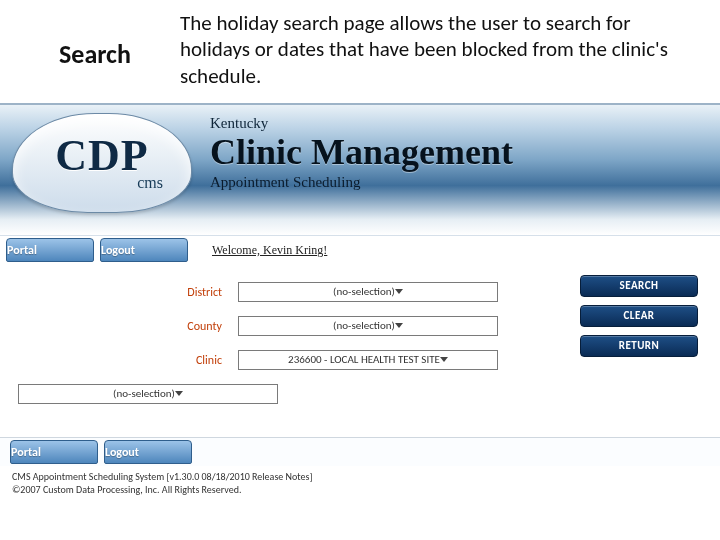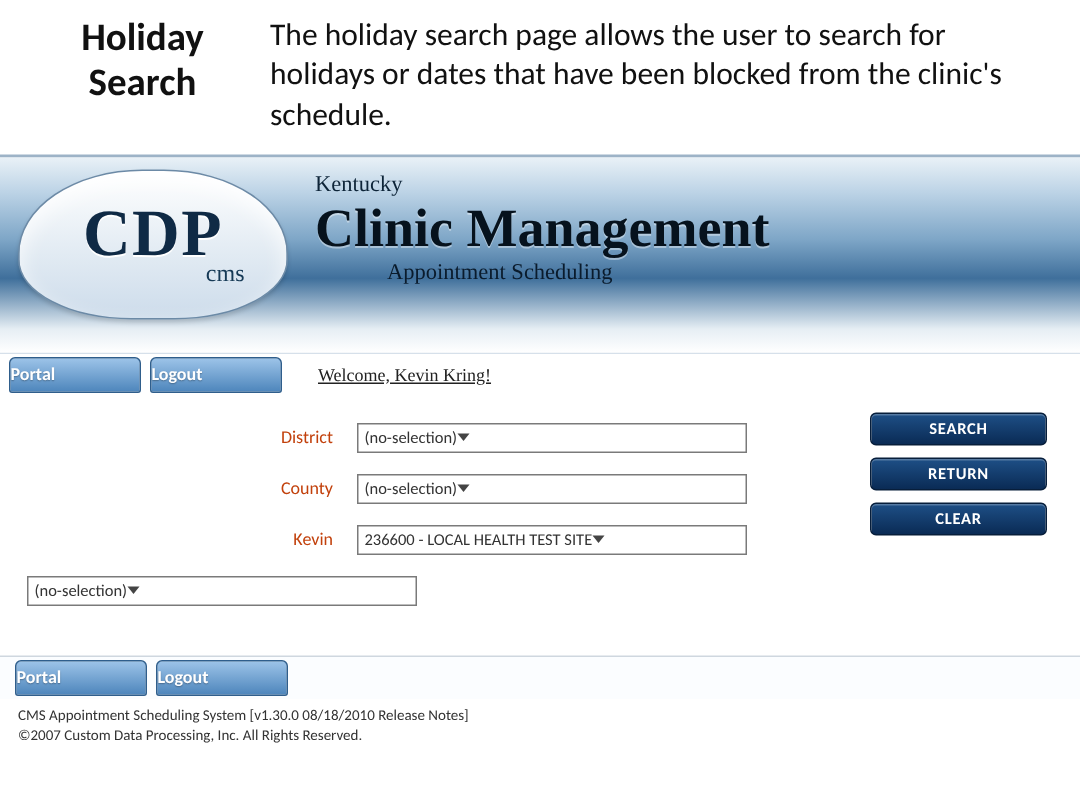--- a/index.html
+++ b/index.html
@@ -24,21 +24,21 @@
     border: 1px solid #6c8aa6;
     border-radius: 46% 46% 42% 42% / 56% 56% 40% 40%;
     display: flex; flex-direction: column; align-items: center; justify-content: center;
     box-shadow: inset 0 6px 14px rgba(255,255,255,.8), 0 2px 3px rgba(0,0,0,.15);
   }
   .logo .cdp { font-family: Georgia, 'Times New Roman', serif; font-size: 44px; letter-spacing: 1px; color: #0f2a45; font-weight: 600; text-shadow: 0 1px 0 #fff; line-height: 1; }
   .logo .cms { font-family: Georgia, serif; font-size: 16px; color: #163a56; margin-top: -4px; align-self: flex-end; padding-right: 28px; text-align: right;}
   .banner-text { margin-left: 18px; margin-top: 10px; color: #071726; }
   .bt-state { font-family: 'Comic Sans MS', cursive; font-size: 15px; color:#0d2438;}
   .bt-main { font-family: Georgia, 'Times New Roman', serif; font-size: 36px; font-weight: 700; color:#06121d; text-shadow: 0 1px 0 rgba(255,255,255,.4); line-height:1; margin-top:2px;}
-  .bt-sub  { font-family: 'Comic Sans MS', cursive; font-size: 15px; margin-top: 4px; color:#0a1b2c;margin-left:48px;}
+  .bt-sub  { font-family: 'Comic Sans MS', cursive; font-size: 15px; margin-top: 4px; color:#0a1b2c;}
 
   .navrow { display:flex; align-items:center; background:#fff; border-top:1px solid #d6e0ea; height:30px; padding-right:10px;}
   .tab {
     width: 88px; height: 24px; margin-left: 6px;
     background: linear-gradient(#9cc3e8,#4e86bc);
     border: 1px solid #2f5e8c;
     border-radius: 4px 4px 2px 2px;
     color: #fff; font-size: 12px; font-weight: 600;
     display:flex; align-items:center; justify-content:flex-start;
     text-shadow: 0 1px 1px rgba(0,0,0,.3);
@@ -46,21 +46,21 @@
   }
   .welcome { margin-left: 24px; font-size: 12px; color:#222; font-family:"Comic Sans MS", cursive;text-decoration:underline;}
 
   .form-area { padding: 12px 18px 8px 18px; position:relative;}
   .form-row { display:flex; align-items:center; height: 30px; margin-bottom: 4px;}
   .form-label { width: 220px; text-align: right; font-size: 12px; color:#c2410c; padding-right: 16px;}
   .form-select {
     width: 260px; height: 20px;
     border: 1px solid #7a7a7a; background:#fff;
     font-size: 11px; color:#333; padding: 0 4px;
-    display:flex; align-items:center; justify-content:flex-start;
+    display:flex; align-items:center; justify-content:center;
     cursor:pointer;
   }
   .form-select .sel-val{ white-space:nowrap; overflow:hidden; text-overflow:ellipsis;}
   .caret { width:0;height:0;border-left:4px solid transparent;border-right:4px solid transparent;border-top:5px solid #444;}
 
   .action-col { position:absolute; right: 22px; top: 10px; display:flex; flex-direction:column; gap:8px;}
   .actbtn {
     width: 118px; height: 22px;
     background: linear-gradient(#1e4f86,#0a2b55);
     border:1px solid #071e3b; border-radius:4px;
@@ -73,21 +73,21 @@
   .footer { position:absolute; left:0; right:0; bottom:44px; border-top:1px solid #cfd7df;}
   .footer-nav { display:flex; align-items:center; height:28px; padding-left:4px; background:#fbfdff;}
   .footer-text { font-size:10px; color:#333; padding:4px 0 0 12px; line-height:1.3;}
   .footer-text .line{ display:block;}
 </style>
 </head>
 <body>
 
 <div class="slide-top">
   <div class="slide-title">
-    <span>Holiday</span><br>
+    <br>
     <span>Search</span>
   </div>
   <div class="slide-desc">The holiday search page allows the user to search for holidays or dates that have been blocked from the clinic's schedule.</div>
 </div>
 
 <div class="app-wrap">
 
   <div class="banner">
     <div class="logo">
       <div class="cdp">CDP</div>
@@ -122,43 +122,43 @@
 
     <div class="form-row">
       <div class="form-label">County</div>
       <div class="form-select">
         <span class="sel-val">(no-selection)</span>
         <span class="caret"></span>
       </div>
     </div>
 
     <div class="form-row">
-      <div class="form-label">Kevin</div>
+      <div class="form-label">Clinic</div>
       <div class="form-select">
         <span class="sel-val">236600 - LOCAL HEALTH TEST SITE</span>
         <span class="caret"></span>
       </div>
     </div>
 
     <div class="form-row">
       <div class="form-select">
         <span class="sel-val">(no-selection)</span>
         <span class="caret"></span>
       </div>
     </div>
 
     <div class="action-col">
       <div class="actbtn">
           <span>SEARCH</span>
         </div>
       <div class="actbtn">
-          <span>RETURN</span>
+          <span>CLEAR</span>
         </div>
       <div class="actbtn">
-          <span>CLEAR</span>
+          <span>RETURN</span>
         </div>
     </div>
   </div>
 
   <div class="footer">
     <div class="footer-nav">
       <div class="tab">
           <span>Portal</span>
         </div>
       <div class="tab">

